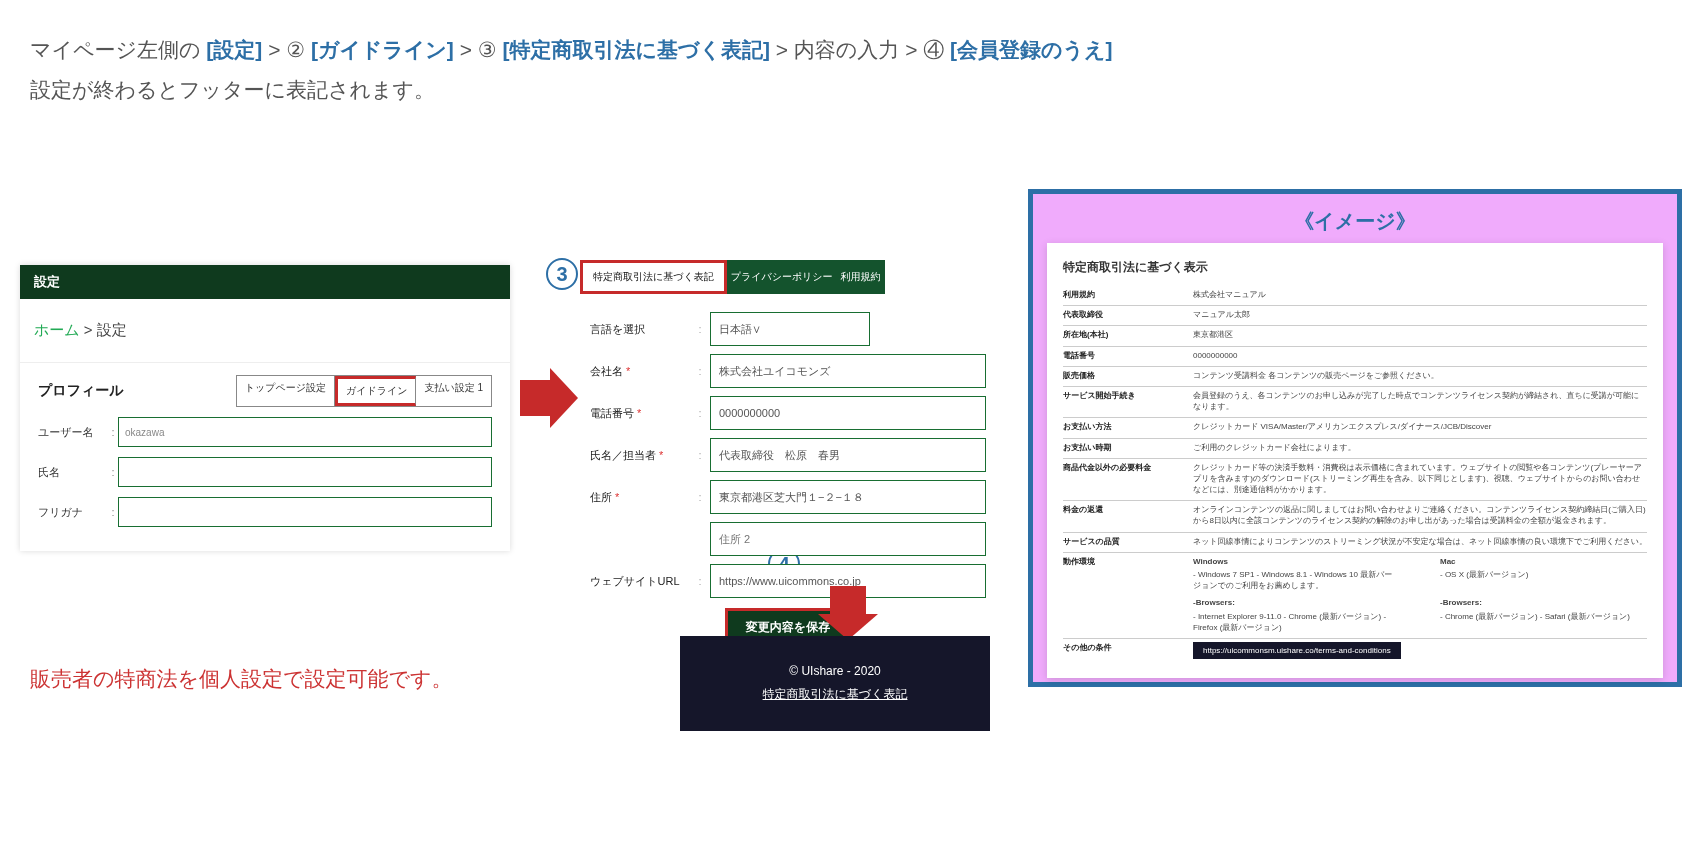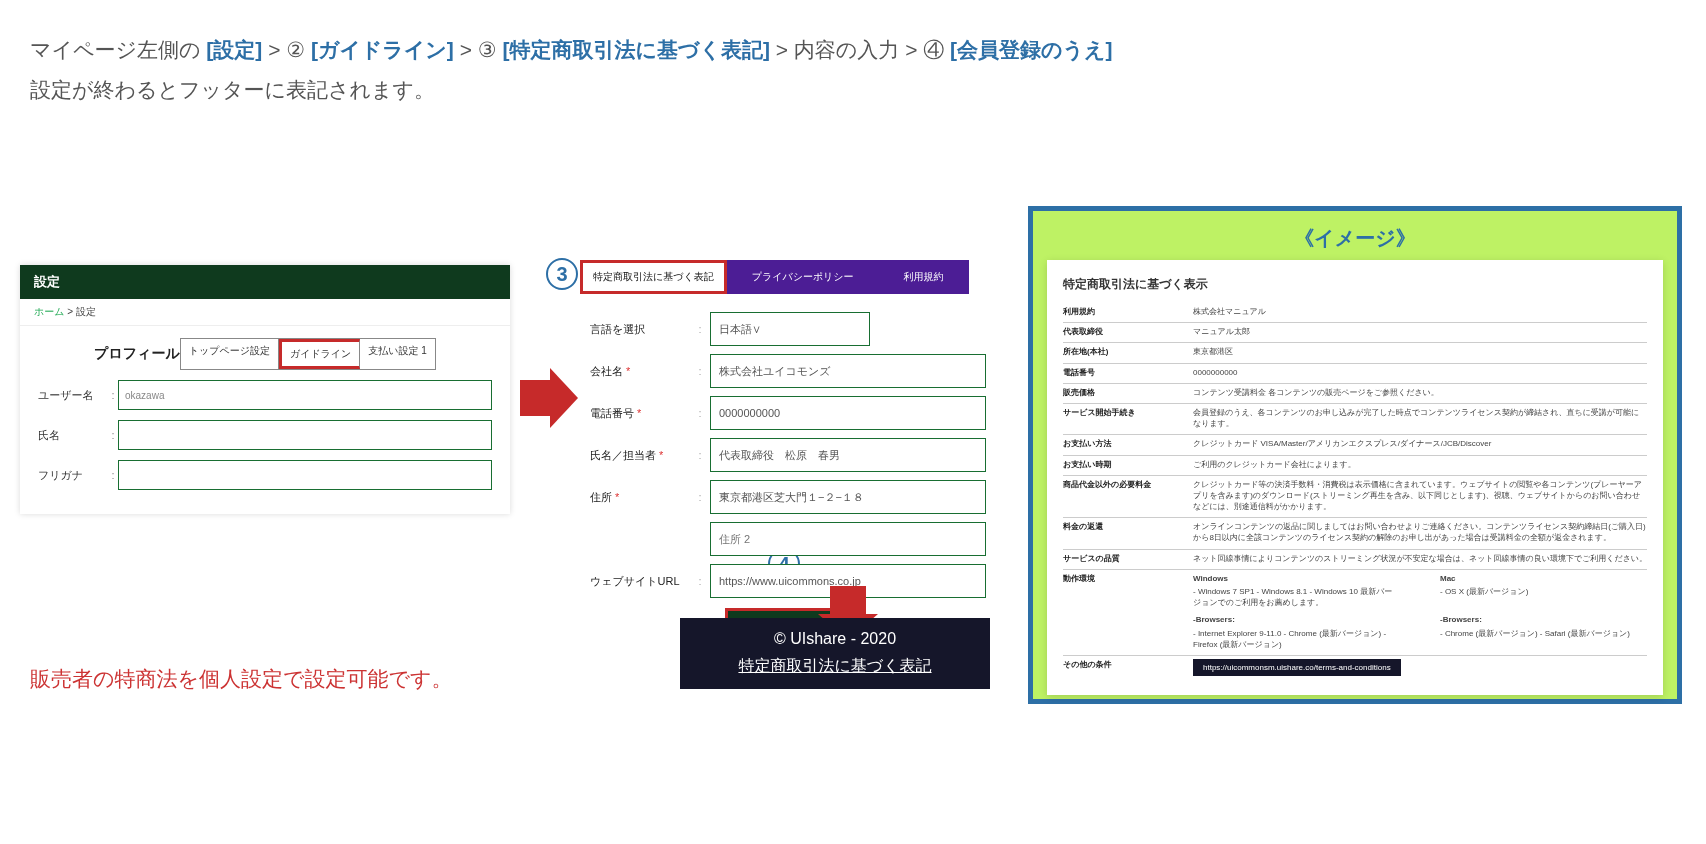--- a/index.html
+++ b/index.html
@@ -4,24 +4,24 @@
 <style>
 html,body{margin:0;padding:0;font-family:"Hiragino Kaku Gothic ProN","Yu Gothic","Meiryo",sans-serif;background:#fff;color:#333}
 .page{position:relative;width:1706px;height:844px;box-sizing:border-box;padding:30px}
 .instr{font-size:21px;line-height:1.9;color:#555}
 .instr .hl{color:#2d6fa6;font-weight:700}
 .note{position:absolute;left:30px;top:660px;font-size:21px;color:#c33;line-height:1.8}
 
 
 .panel1{position:absolute;left:20px;top:265px;width:490px;box-shadow:0 0 6px rgba(0,0,0,.15);background:#fff}
 .panel1 .hdr{background:#0f3a1e;color:#fff;font-size:13px;padding:8px 14px;font-weight:700}
-.panel1 .crumb{font-size:10px;color:#444;padding:6px 14px;border-bottom:1px solid #eee}
+.panel1 .crumb{font-size:15px;color:#444;padding:22px 14px;border-bottom:1px solid #eee}
 .panel1 .crumb a{color:#2a5;text-decoration:none}
 .panel1 .inner{padding:12px 18px 24px 18px}
-.profrow{display:flex;align-items:center;justify-content:center}
+.profrow{display:flex;align-items:center;justify-content:space-between}
 .profrow h3{font-size:14px;margin:6px 0;font-weight:700;color:#222}
 .tabs{display:flex;gap:0;border:1px solid #888;font-size:10px}
 .tabs .t{padding:5px 8px;border-right:1px solid #888;white-space:nowrap}
 .tabs .t:last-child{border-right:0}
 .redbox{border:3px solid #c62a2a}
 .frow{display:flex;align-items:center;margin-top:10px;font-size:11px}
 .frow .lbl{width:70px;color:#333}
 .frow .col{width:10px;text-align:center;color:#888}
 .frow input{flex:1;border:1px solid #186e32;height:24px;padding:2px 6px;font-size:10px;color:#888}
 
@@ -35,36 +35,36 @@
 
 .arrow-d{position:absolute;left:830px;top:586px}
 .arrow-d::before{content:"";position:absolute;left:0;top:0;width:36px;height:28px;background:#c62a2a}
 .arrow-d::after{content:"";position:absolute;left:-12px;top:28px;border-top:26px solid #c62a2a;border-left:30px solid transparent;border-right:30px solid transparent}
 
 
 .panel2{position:absolute;left:580px;top:260px;width:410px}
 .tabs2{display:flex;font-size:10px}
 .tabs2 .t{padding:7px 10px;white-space:nowrap}
 .tabs2 .t.act{background:#fff;color:#111;border:3px solid #c62a2a}
-.tabs2 .t.dark{background:#4c1d95;color:#fff;padding:10px 25px}
+.tabs2 .t.dark{background:#14532d;color:#fff;padding:10px 4px}
 .form2{padding:10px 4px 0 10px}
 .f2row{display:flex;align-items:center;margin:8px 0;font-size:11px}
 .f2row .lbl{width:100px;color:#222}
 .f2row .req{color:#d33}
 .f2row .col{width:20px;text-align:center;color:#aaa}
 .f2row input{flex:1;border:1px solid #186e32;height:26px;padding:3px 8px;font-size:11px;color:#555}
 .savebtnwrap{display:flex;justify-content:center;margin-top:10px}
 .savebtn{background:#0f3a1e;color:#fff;font-size:12px;font-weight:700;padding:8px 18px;border:3px solid #c62a2a}
 
 
-.footprev{position:absolute;left:680px;top:618px;width:310px;background:#15162a;color:#fff;text-align:center;padding:12px 0;font-size:16px}
+.footprev{position:absolute;left:680px;top:636px;width:310px;background:#15162a;color:#fff;text-align:center;padding:28px 0;font-size:12px}
 .footprev a{color:#fff;text-decoration:underline}
 
 
-.imgbox{position:absolute;left:1028px;top:206px;width:654px;height:498px;border:5px solid #2d6fa6;box-sizing:border-box;padding:12px 14px;background:#bef264}
+.imgbox{position:absolute;left:1028px;top:189px;width:654px;height:498px;border:5px solid #2d6fa6;box-sizing:border-box;padding:12px 14px;background:#f0abfc}
 .imgbox .title{text-align:center;color:#2d6fa6;font-size:20px;font-weight:700;margin:2px 0 8px 0}
 .doc{background:#fff;box-shadow:0 2px 8px rgba(0,0,0,.15);padding:12px 16px 14px 16px;font-size:8px;color:#333}
 .doc h4{font-size:12px;margin:4px 0 10px 0;font-weight:700}
 .drow{display:flex;border-bottom:1px solid #ccc;padding:3px 0 5px 0}
 .drow .k{width:130px;font-weight:700;color:#222}
 .drow .v{flex:1;color:#444;line-height:1.4}
 .envcols{display:flex;gap:40px}
 .envcol{flex:1}
 .envcol b{display:block;margin-bottom:2px}
 .urlbox{display:inline-block;background:#15162a;color:#fff;padding:3px 10px;font-size:8px}

